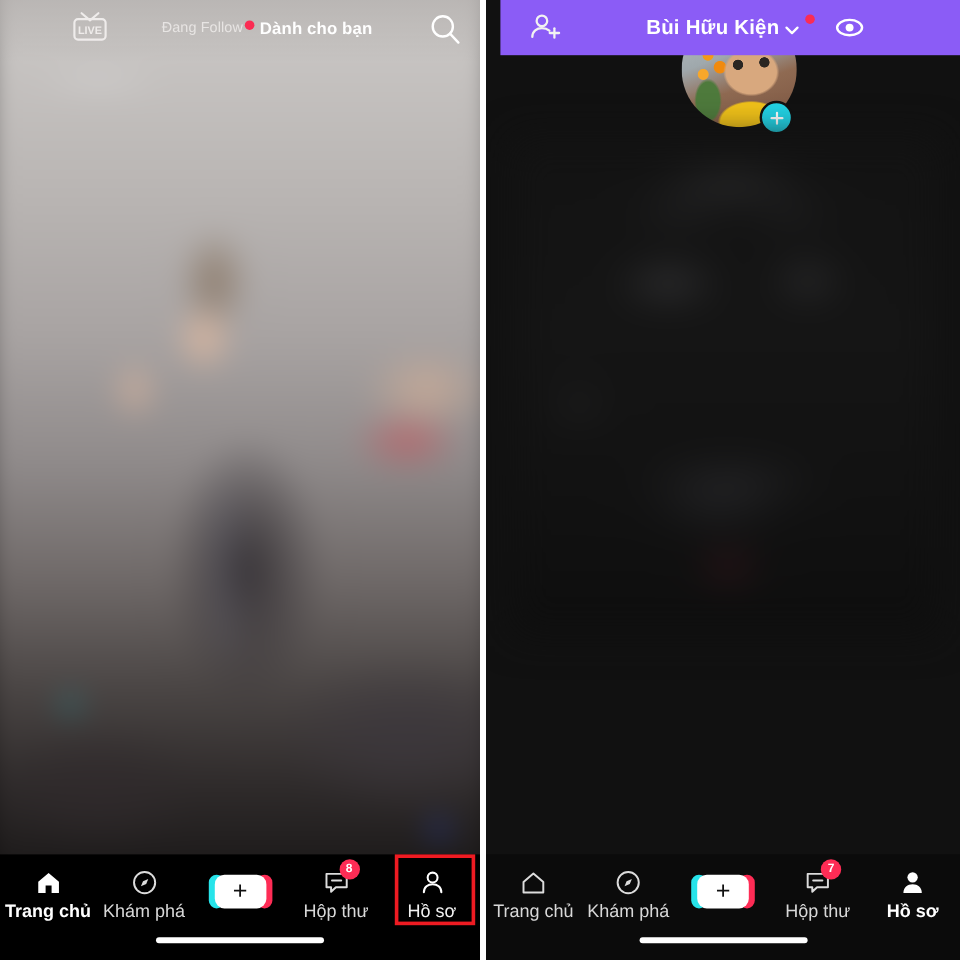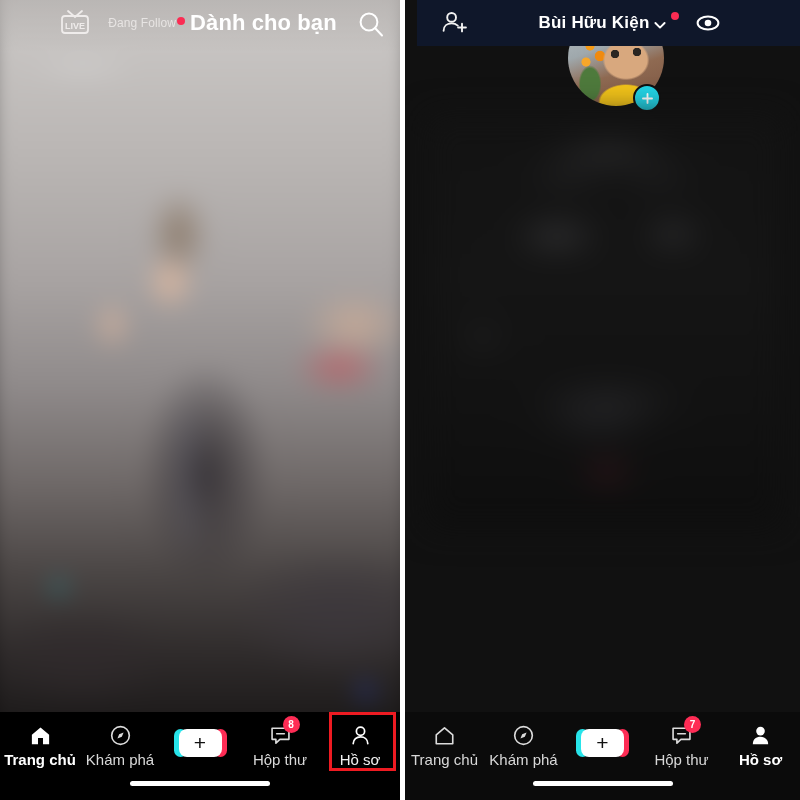--- a/index.html
+++ b/index.html
@@ -58,29 +58,29 @@
   }
   .tab-follow {
     font-size:12px; color:rgba(242,240,238,.78); letter-spacing:.1px;
     position:relative; white-space:nowrap;
   }
   .tab-dot {
     position:absolute; right:-9px; top:1px;
     width:8px; height:8px; border-radius:50%; background:#fb2c53;
   }
   .tab-foryou {
-    font-size:22px; color:#ffffff; font-weight:bold;
+    font-size:14px; color:#ffffff; font-weight:bold;
     letter-spacing:.1px; white-space:nowrap;
   }
   .search-btn { position:absolute; right:14px; top:9px; width:30px; height:30px; }
 
   
   .p-header {
     position:absolute; top:0; left:12px; right:0; height:46px; z-index:6;
-    background:#0f172a;
+    background:#8b5cf6;
   }
   .p-adduser { position:absolute; left:22px; top:8px; width:32px; height:30px; }
   .p-username-wrap {
     position:absolute; left:0; right:0; top:0; height:46px;
     display:flex; align-items:center; justify-content:center; gap:2px;
   }
   .p-username { font-size:17px; color:#fff; font-weight:bold; letter-spacing:.2px; }
   .p-chevron { width:16px; height:16px; margin-top:3px; }
   .p-namedot {
     width:8px; height:8px; border-radius:50%; background:#fb2c53;

